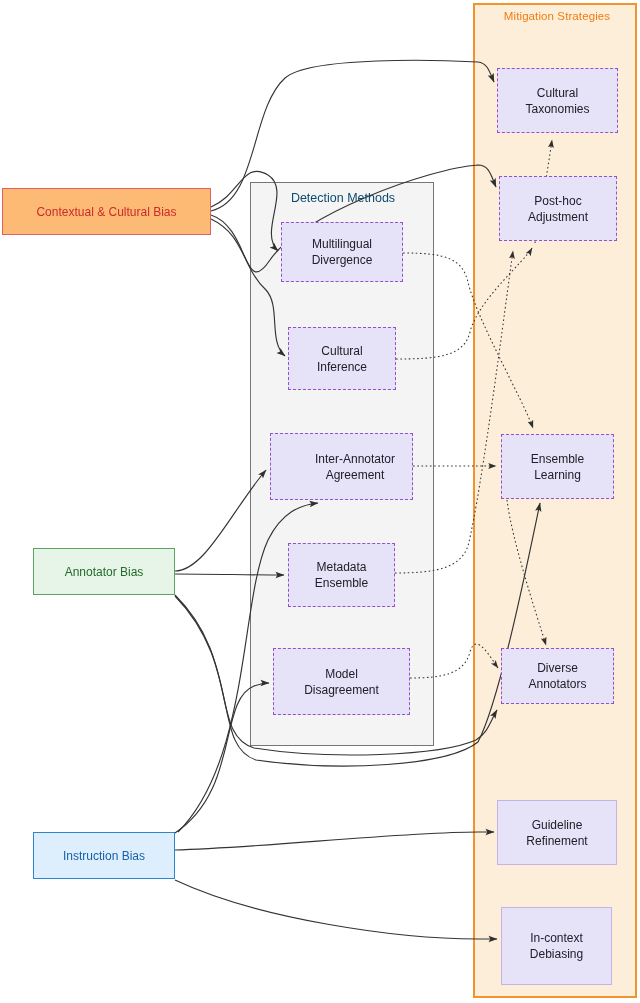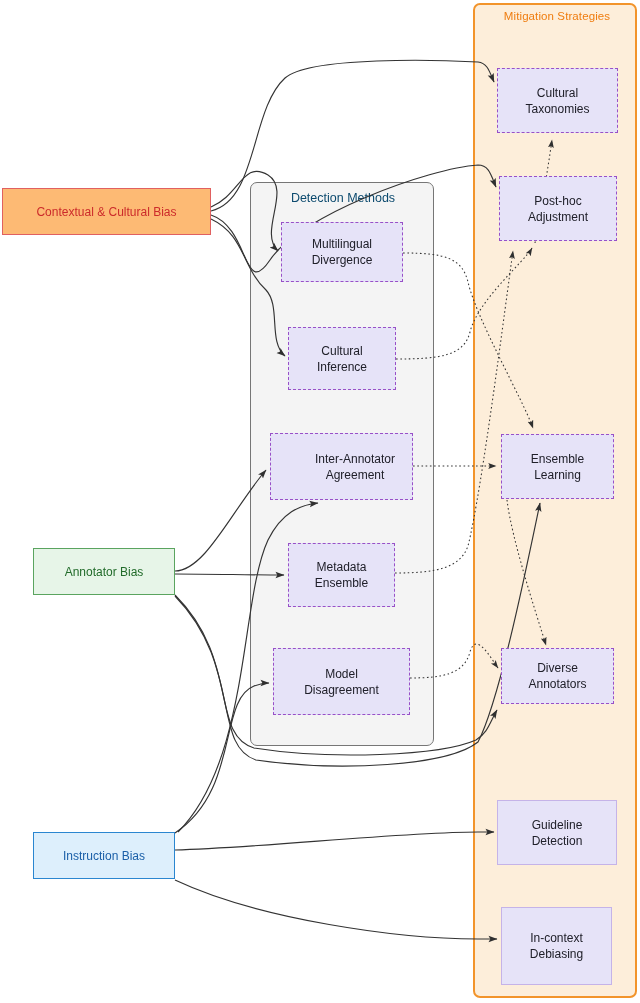--- a/index.html
+++ b/index.html
@@ -19,21 +19,20 @@
     position: absolute;
     left: 0; top: 0;
     width: 640px;
     height: 1003px;
     pointer-events: none;
   }
   
   .cluster {
     position: absolute;
     box-sizing: border-box;
-    border-radius: 7px;
   }
   #mitigation-cluster {
     left: 473px; top: 3px;
     width: 164px; height: 995px;
     background: #fdeeda;
     border: 2px solid #f2942b;
   }
   #mitigation-title {
     position: absolute;
     left: 0; top: 5px;
@@ -213,18 +212,18 @@
   <div class="node dashed" id="node-posthoc">Post-hoc
 Adjustment</div>
 
   <div class="node dashed" id="node-ensemble">Ensemble
 Learning</div>
 
   <div class="node dashed" id="node-diverse">Diverse
 Annotators</div>
 
   <div class="node solid-lav" id="node-guideline">Guideline
-Detection</div>
+Refinement</div>
 
   <div class="node solid-lav" id="node-incontext">In-context
 Debiasing</div>
 
 </div>
 
 </body></html>

